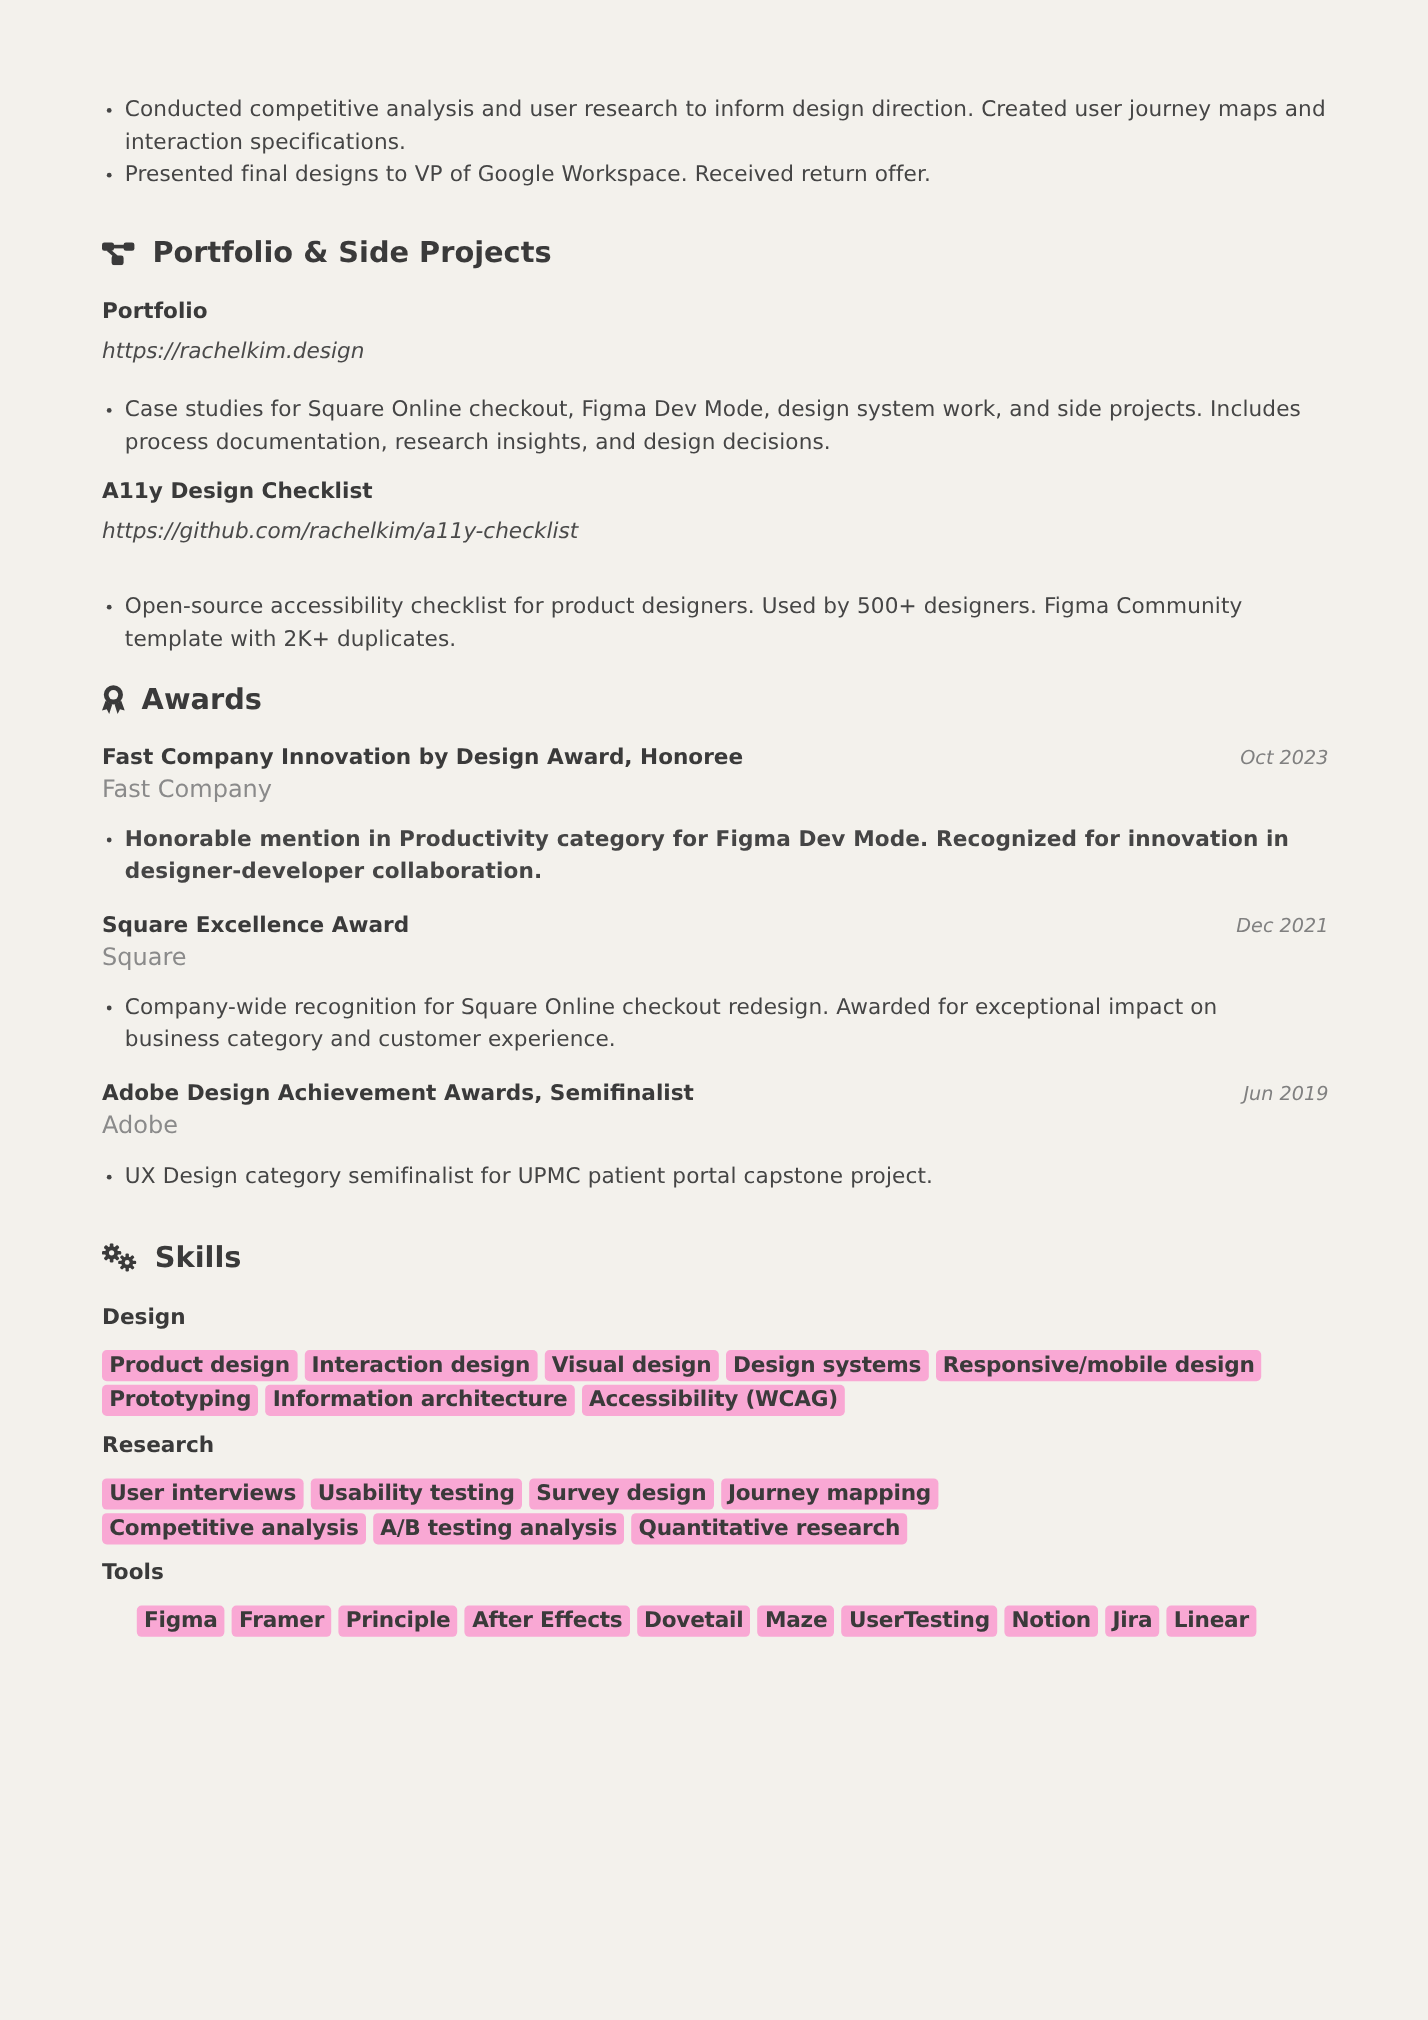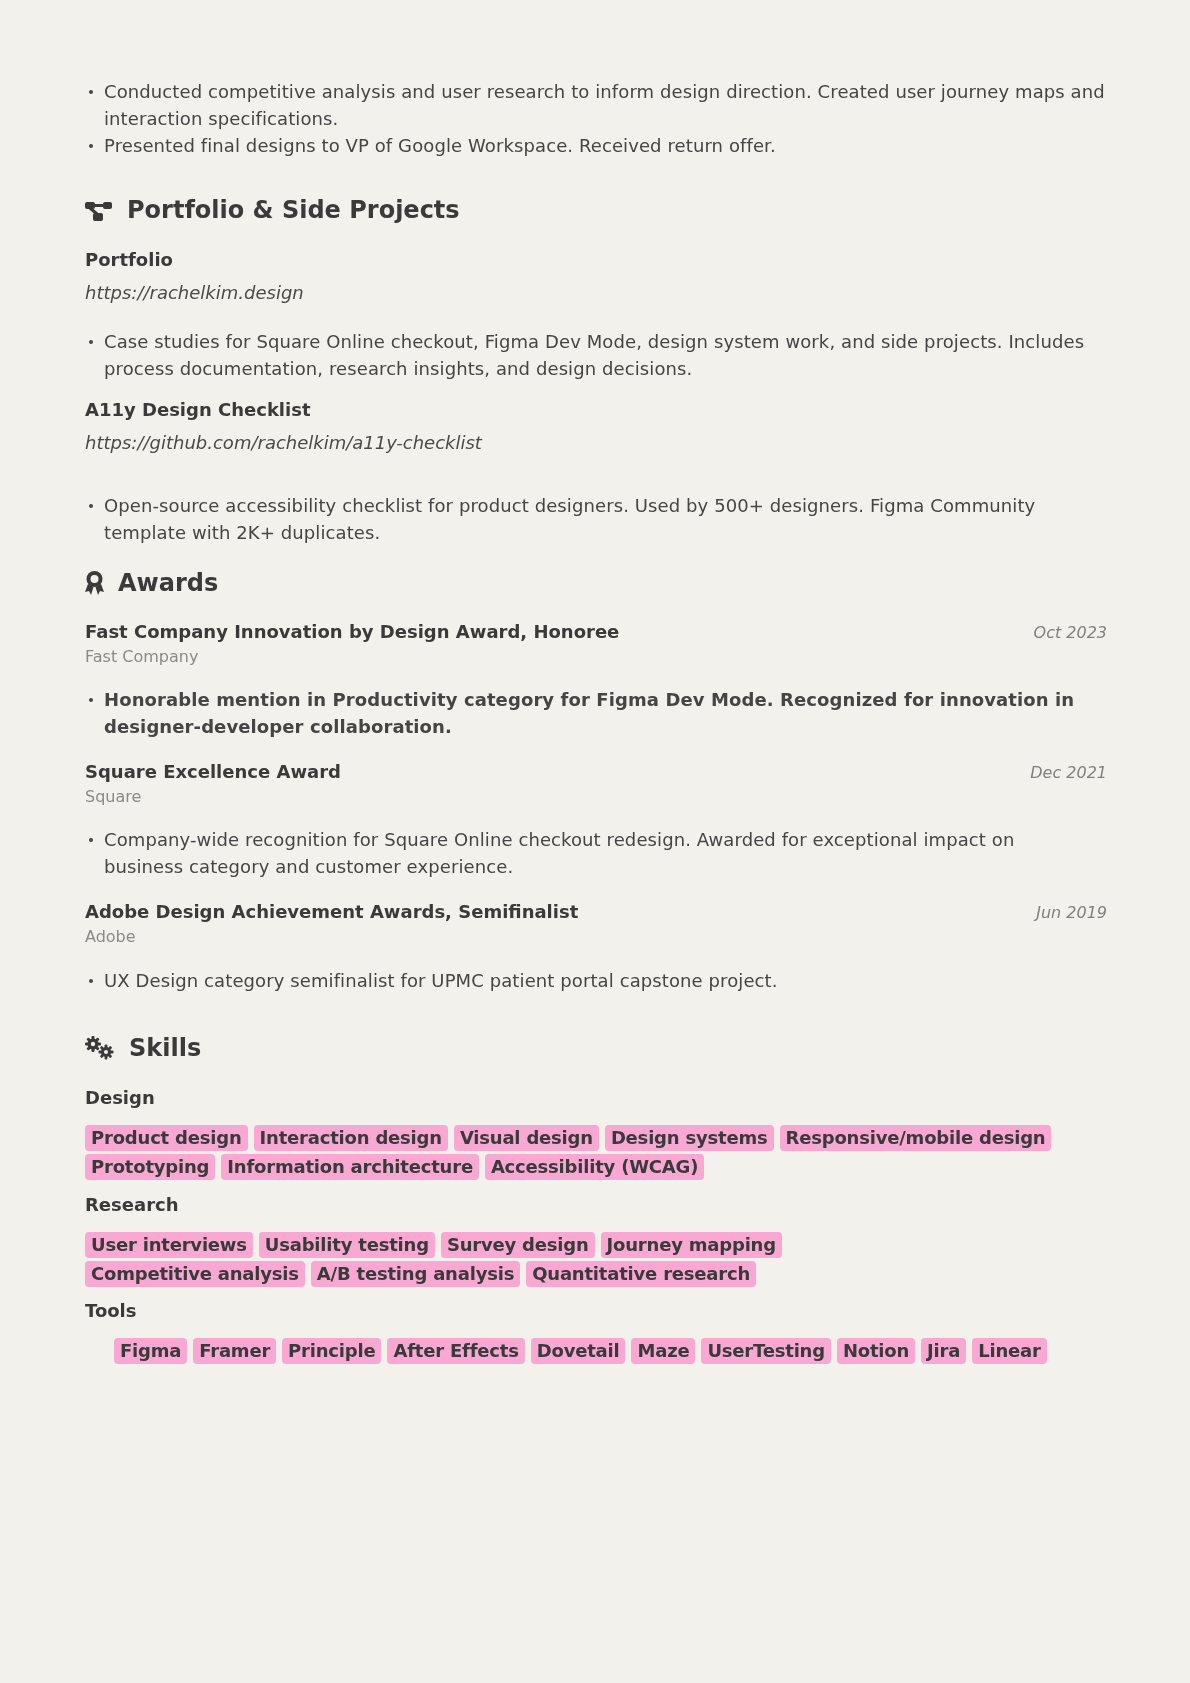--- a/index.html
+++ b/index.html
@@ -25,21 +25,21 @@
     .section-head {
       display: flex; align-items: center;
       font-size: 24px; font-weight: bold; color: #3a3a3a;
       margin: 0;
     }
     .section-head .ico { display: inline-flex; margin-right: 14px; }
     .item-title { font-size: 18px; font-weight: bold; color: #3a3a3a; line-height: 24px; }
     .item-link { font-size: 18px; font-style: italic; color: #4a4a4a; line-height: 24px; }
     .item-row { display: flex; justify-content: space-between; align-items: baseline; }
     .item-date { font-size: 16px; font-style: italic; color: #808080; }
-    .item-org { font-size: 16px; color: #8a8a8a; line-height: 22px; }
+    .item-org { font-size: 20px; color: #8a8a8a; line-height: 22px; }
     .abs { position: absolute; left: 0; right: 0; }
     .cat-title { font-size: 18px; font-weight: bold; color: #3a3a3a; line-height: 24px; }
     .tags { display: flex; flex-wrap: wrap; gap: 3px 6px; }
     .tag {
       background: #f9a8d4; border-radius: 4px;
       padding: 1px 6px; font-size: 18px; font-weight: bold; color: #3a3a3a;
       line-height: 24px; letter-spacing: -0.2px;
     }
   </style>
 </head>

